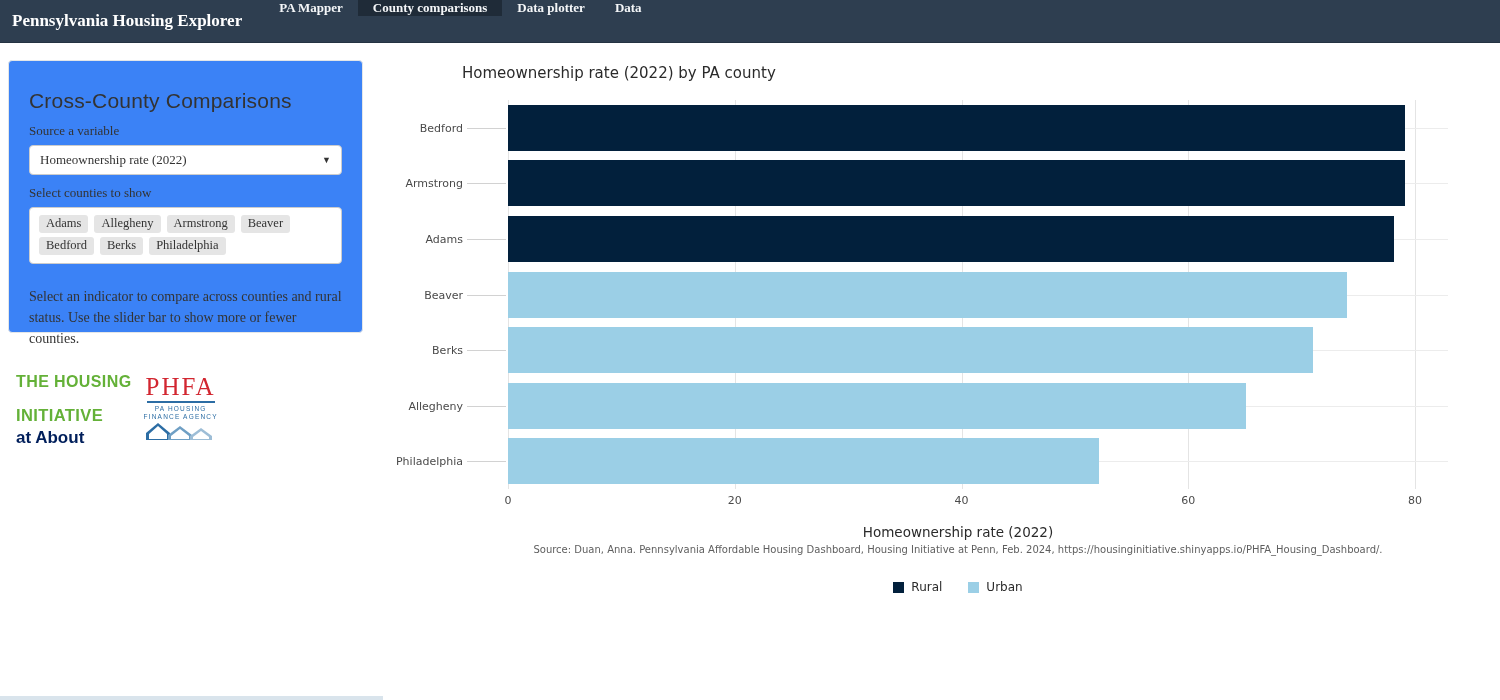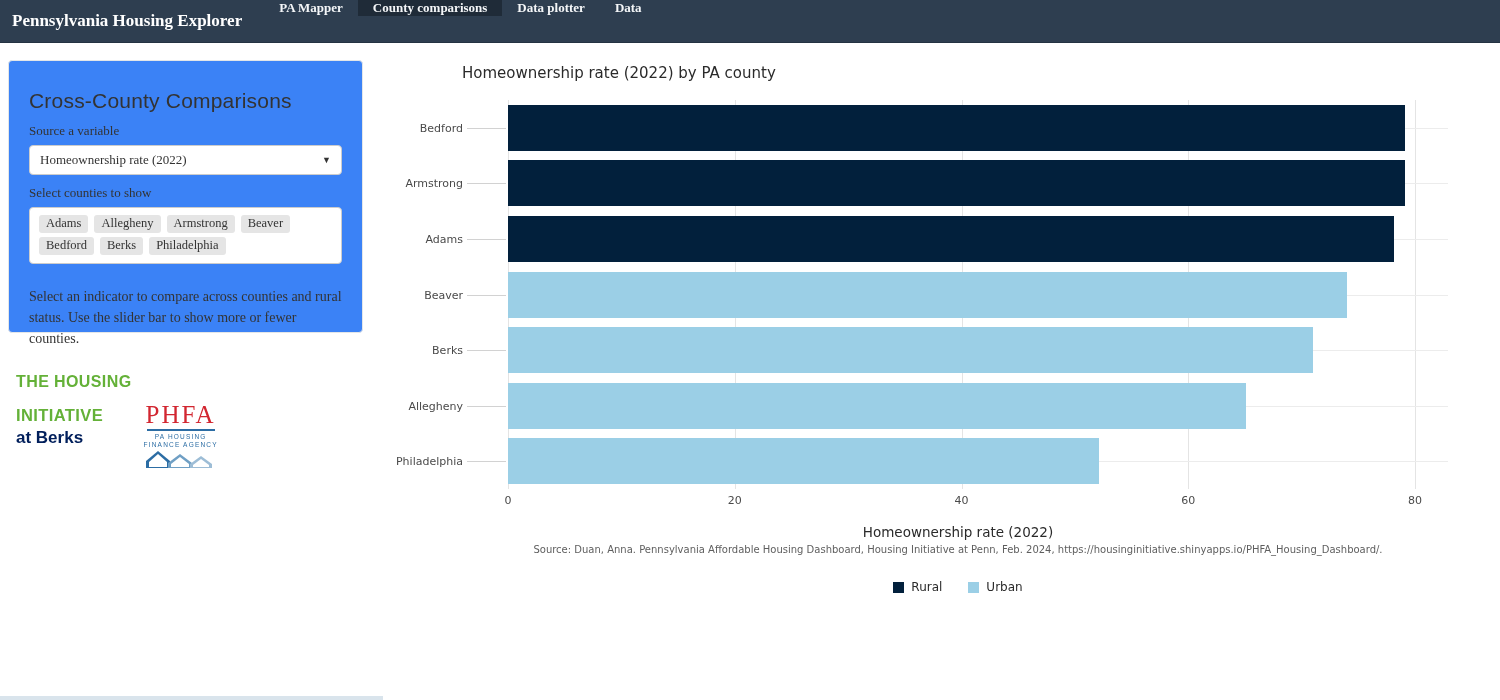--- a/index.html
+++ b/index.html
@@ -53,21 +53,21 @@
   }
   .helper{font-size:14px;color:#333;line-height:1.5;margin-top:22px;}
 
   
   .logos{position:absolute;left:16px;top:374px;display:flex;gap:12px;align-items:flex-start;}
   .hip{display:flex;flex-direction:column;line-height:1;font-family:"Liberation Sans",sans-serif;}
   .hip .l1{color:#64b138;font-weight:bold;font-size:16px;letter-spacing:.4px;}
   .hip .l2{color:#64b138;font-weight:bold;font-size:16.5px;letter-spacing:.4px;margin-top:17px;}
   .hip .l3{color:#011f5b;font-weight:bold;font-size:17px;margin-top:5px;}
   .phfa{display:flex;flex-direction:column;align-items:center;font-family:"Liberation Serif",serif;line-height:1;}
-  .phfa .word{color:#d22630;font-size:25px;letter-spacing:2px;margin-top:28px;}
+  .phfa .word{color:#d22630;font-size:25px;letter-spacing:2px;}
   .phfa .rule{width:68px;height:2px;background:#2c6da4;margin:2px 0 2px 0;}
   .phfa .sub{color:#2c6da4;font-family:"Liberation Sans",sans-serif;font-size:6.5px;letter-spacing:1.2px;text-align:center;line-height:1.3;}
   .phfa svg{margin-top:1px;}
   .chart-title{
     position:absolute;left:462px;top:64px;font-family:"DejaVu Sans",sans-serif;
     font-size:15px;color:#2a2a2a;
   }
   .plot{
     position:absolute;left:508px;top:100px;width:940px;height:389px;
   }
@@ -134,21 +134,21 @@
       <span class="tag">Philadelphia</span>
     </div>
 
   <div class="helper">Select an indicator to compare across counties and rural status. Use the slider bar to show more or fewer counties.</div>
 </div>
 
 <div class="logos">
   <div class="hip">
     <span class="l1">THE HOUSING</span>
     <span class="l2">INITIATIVE</span>
-    <span class="l3">at Berks</span>
+    <span class="l3">at About</span>
   </div>
   <div class="phfa">
     <span class="word">PHFA</span>
     <span class="rule"></span>
     <span class="sub">
       <span>PA HOUSING</span><br><span>FINANCE AGENCY</span>
     </span>
     <svg width="70" height="18" viewBox="0 0 70 18">
       <polygon points="0,10 12,0 24,10 24,17 0,17" fill="#2c6da4"></polygon>
       <polygon points="3,11 12,3 21,11 21,16 3,16" fill="#ffffff"></polygon>

